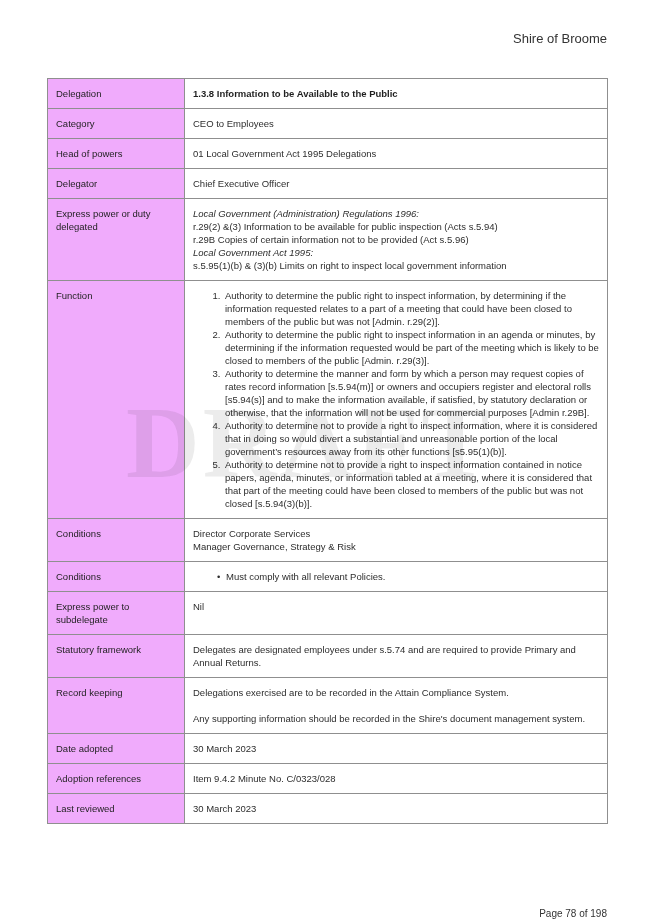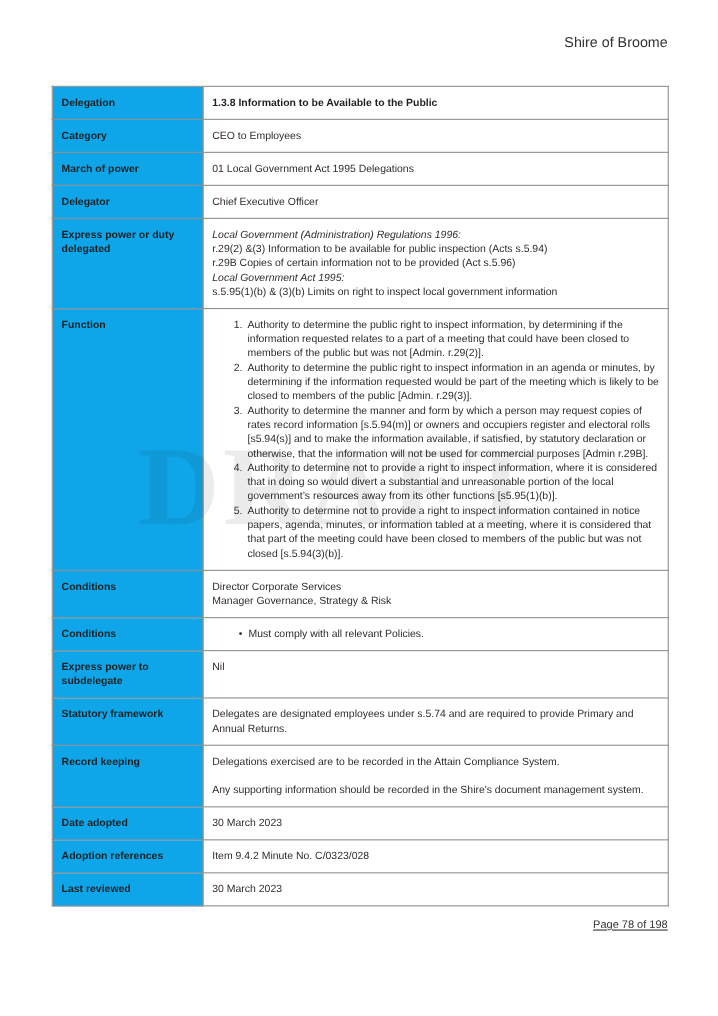--- a/index.html
+++ b/index.html
@@ -11,22 +11,22 @@
     position: relative;
     overflow: hidden;
   }
   .page { position: absolute; inset: 0; }
 
   .doc-header {
     position: absolute; top: 31px; right: 46px;
     font-size: 13px; color: #333;
   }
   .doc-footer {
-    position: absolute; top: 836px; right: 46px;
-    font-size: 10px; color: #333; text-decoration: underline;
+    position: absolute; top: 908px; right: 46px;
+    font-size: 10px; color: #333;
   }
 
   .watermark {
     position: absolute; left: 126px; top: 392px;
     font-size: 102px; font-weight: bold; line-height: 1;
     letter-spacing: 3px;
     color: rgba(40, 40, 40, 0.085);
     z-index: 10;
     pointer-events: none;
     user-select: none;
@@ -41,22 +41,22 @@
     table-layout: fixed;
   }
   .delegation-table td {
     border: 1px solid #8f8f8f;
     vertical-align: top;
     padding: 8px 8px;
     word-wrap: break-word;
   }
   td.label-cell {
     width: 122px;
-    background: #0ea5e9;
-    font-weight: bold;
+    background: #f0abfc;
+    font-weight: normal;
     color: #1f1f1f;
     padding-right: 6px;
   }
   td.value-cell { background: transparent; }
   .bold-text { font-weight: bold; color: #1f1f1f; margin-left: 24px; }
   .italic { font-style: italic; }
 
   ol.fn-list { margin: 0; padding-left: 30px; }
   ol.fn-list li { padding-left: 2px; }
 
@@ -77,21 +77,21 @@
     <tbody>
       <tr>
         <td class="label-cell">Delegation</td>
         <td class="value-cell bold-text">1.3.8 Information to be Available to the Public</td>
       </tr>
       <tr>
         <td class="label-cell">Category</td>
         <td class="value-cell">CEO to Employees</td>
       </tr>
       <tr>
-        <td class="label-cell">March of power</td>
+        <td class="label-cell">Head of powers</td>
         <td class="value-cell">01 Local Government Act 1995 Delegations</td>
       </tr>
       <tr>
         <td class="label-cell">Delegator</td>
         <td class="value-cell">Chief Executive Officer</td>
       </tr>
       <tr>
         <td class="label-cell">Express power or duty delegated</td>
         <td class="value-cell">
           <div class="line italic">Local Government (Administration) Regulations 1996:</div>

